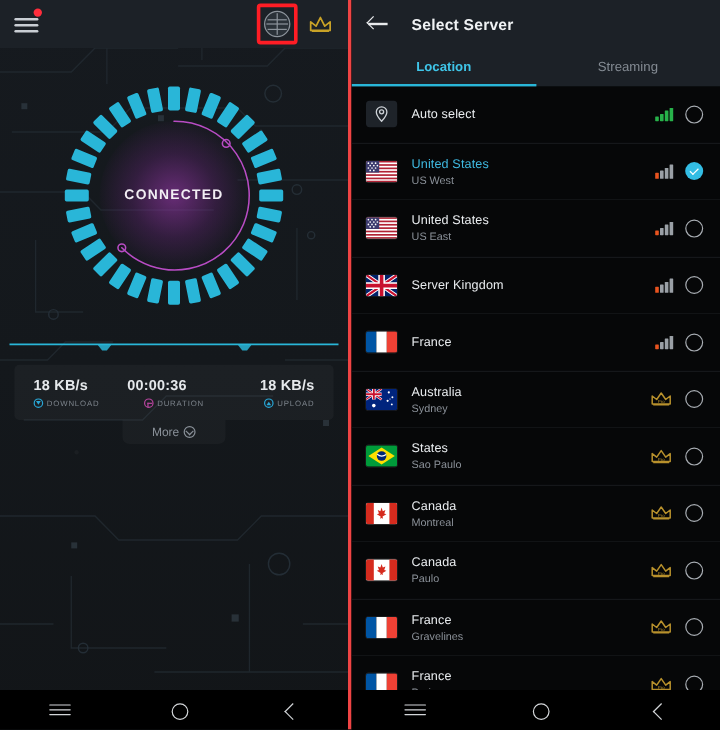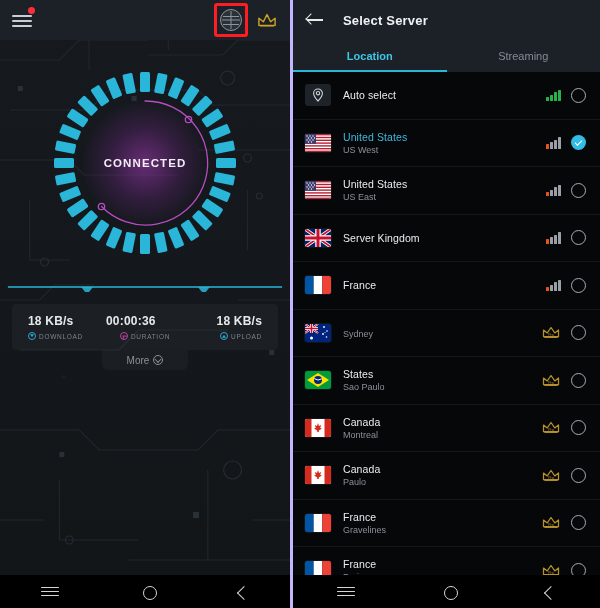--- a/index.html
+++ b/index.html
@@ -10,21 +10,21 @@
     overflow: hidden;
   }
   .screens { display: flex; width: 600px; height: 608px; background:#0d0d0d; }
 
   
   .panel-left {
     position: relative;
     width: 293px; height: 608px;
     background: #15191d;
     overflow: hidden;
-    border-right: 3px solid #c4b5fd;
+    border-right: 3px solid #ef4444;
   }
   .circuit-bg {
     position: absolute; inset: 0;
     background:
       radial-gradient(circle at 75% 18%, rgba(255,255,255,.035) 0 1.5px, transparent 2px),
       radial-gradient(circle at 22% 62%, rgba(255,255,255,.03) 0 1.5px, transparent 2px),
       linear-gradient(180deg,#161a1f 0%, #14181c 50%, #121518 100%);
     opacity: 1;
   }
   .circuit-bg svg { position:absolute; inset:0; width:100%; height:100%; }
@@ -628,20 +628,21 @@
                 <circle cx="6.5" cy="14" r="1.5"></circle>
                 <circle cx="19" cy="3" r=".9"></circle>
         <circle cx="22" cy="7" r=".8"></circle>
                 <circle cx="18" cy="10" r=".9"></circle>
         <circle cx="21.5" cy="13" r=".8"></circle>
                 <circle cx="20" cy="8.5" r=".5"></circle>
               </g>
             </svg>
           </div>
           <div class="row-text">
+       <div class="row-title">Australia</div>
        <div class="row-sub">Sydney</div>
      </div>
      <div class="row-right">
             <svg class="pro-crown" viewBox="0 0 24 18">
   <path d="M3 14 L3 6 L7.5 9.5 L12 3 L16.5 9.5 L21 6 L21 14 Z" fill="none" stroke="#b8912c" stroke-width="1.5" stroke-linejoin="round"></path>
   <line x1="4" y1="14.8" x2="20" y2="14.8" stroke="#b8912c" stroke-width="1.5"></line>
   <text x="12" y="13.4" font-size="4.4" fill="#b8912c" text-anchor="middle" font-family="Liberation Sans, sans-serif">Pro</text>
 </svg>
             <div class="radio"></div>
           </div>

